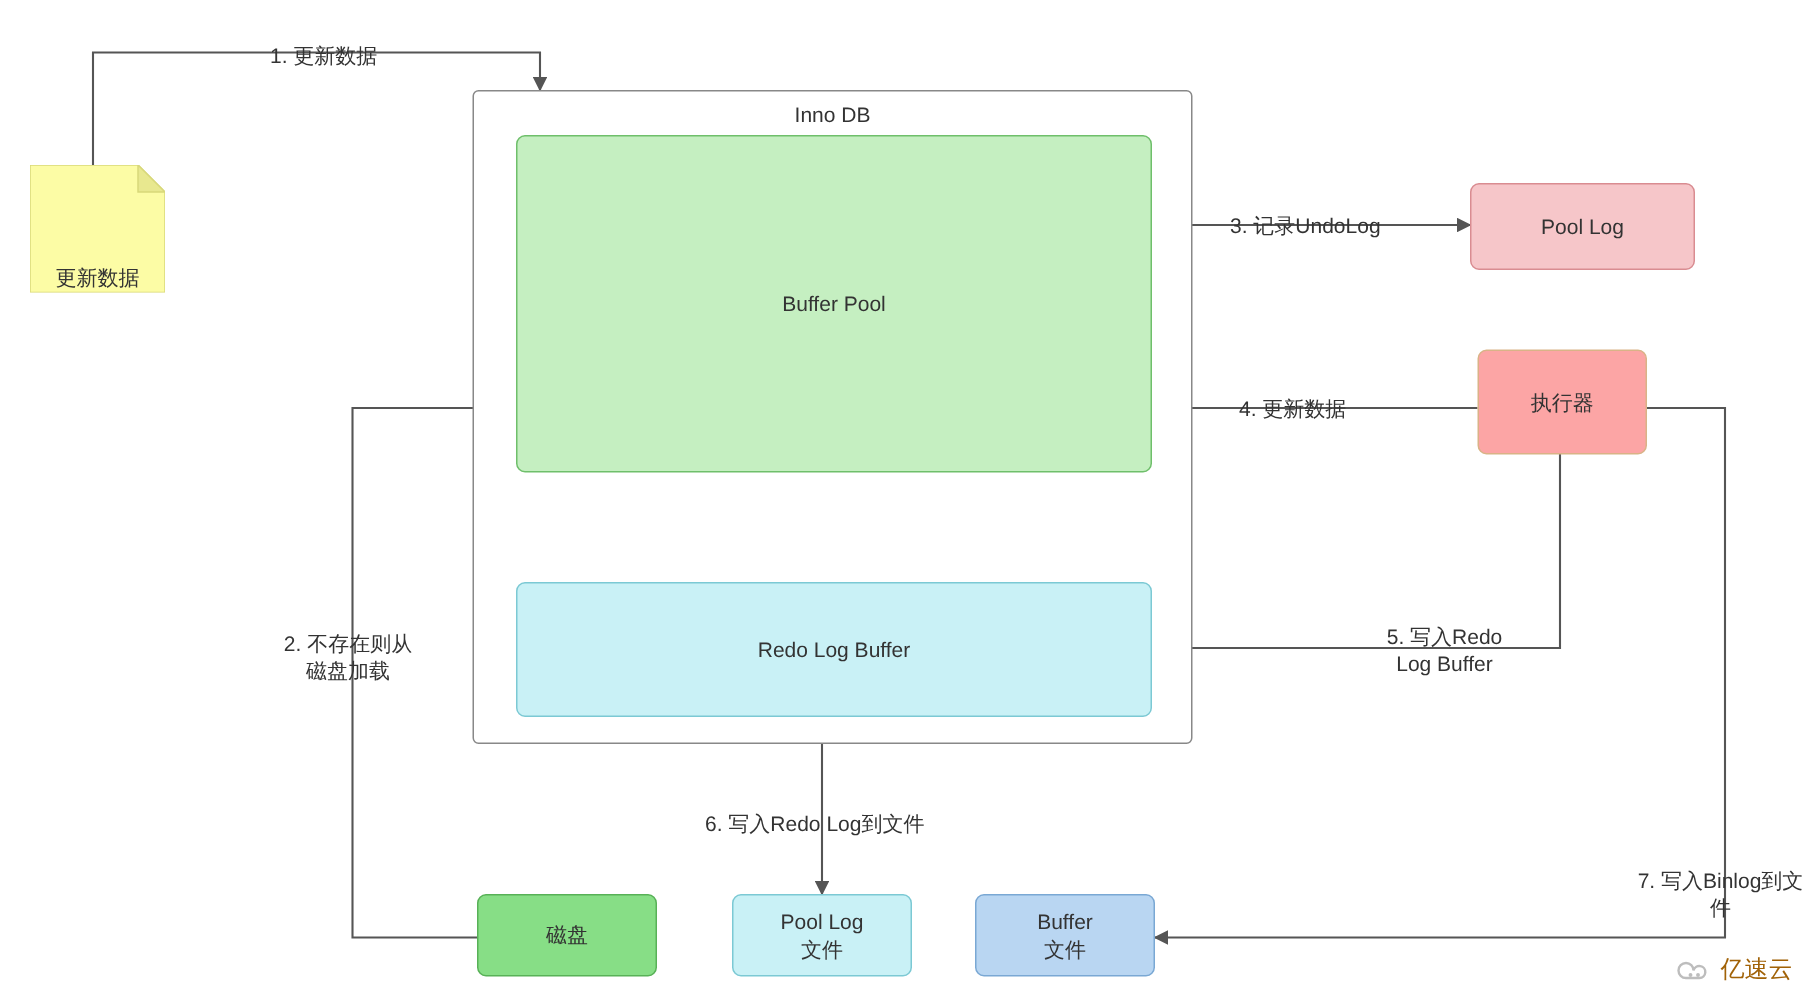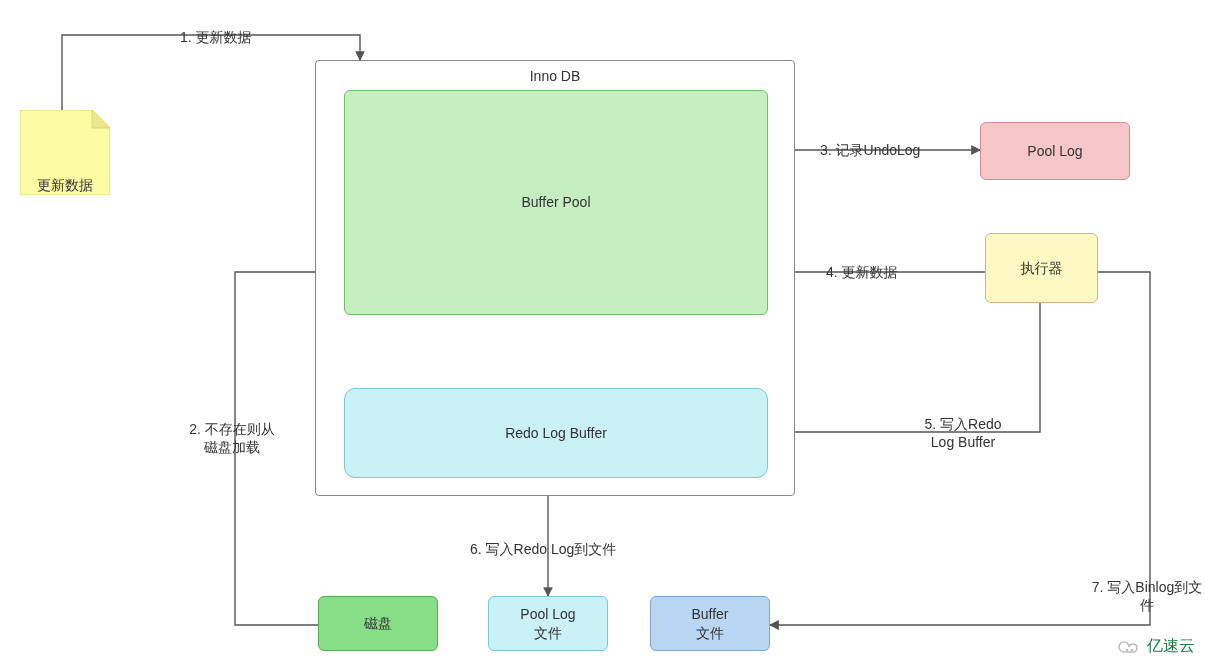--- a/index.html
+++ b/index.html
@@ -27,21 +27,21 @@
   .label {
     position: absolute;
     text-align: center;
     line-height: 1.3;
     background: transparent;
   }
   .wm {
     position: absolute;
     right: 10px;
     bottom: 6px;
-    color: #15803d;
+    color: #a16207;
     font-size: 16px;
     display: flex;
     align-items: center;
     gap: 4px;
     text-align: center;
   }
   .wm svg { position: static; }
 </style>
 </head>
 <body>
@@ -81,29 +81,29 @@
 </div>
 
 <div class="box" style="left:315px; top:60px; width:480px; height:436px; background:#fff; border-color:#888; border-radius:4px; align-items:flex-start; padding-top:6px;">
   <span>Inno DB</span>
 </div>
 
 <div class="box" style="left:344px; top:90px; width:424px; height:225px; background:#c5efc1; border-color:#6fbf6b;">
   <span>Buffer Pool</span>
 </div>
 
-<div class="box" style="left:344px; top:388px; width:424px; height:90px; background:#c9f1f6; border-color:#7cc9d4;border-radius:11px;">
+<div class="box" style="left:344px; top:388px; width:424px; height:90px; background:#c9f1f6; border-color:#7cc9d4;">
   <span>Redo Log Buffer</span>
 </div>
 
 <div class="box" style="left:980px; top:122px; width:150px; height:58px; background:#f6c6c9; border-color:#d98c91;">
   <span>Pool Log</span>
 </div>
 
-<div class="box" style="left:985px; top:233px; width:113px; height:70px; background:#fef9c3; border-color:#d9b387;">
+<div class="box" style="left:985px; top:233px; width:113px; height:70px; background:#fca5a5; border-color:#d9b387;">
   <span>执行器</span>
 </div>
 
 <div class="box" style="left:318px; top:596px; width:120px; height:55px; background:#87de86; border-color:#58b157;">
   <span>磁盘</span>
 </div>
 
 <div class="box" style="left:488px; top:596px; width:120px; height:55px; background:#c9f1f6; border-color:#7cc9d4; white-space:pre-line;">
   <span>Pool Log
 文件</span>

